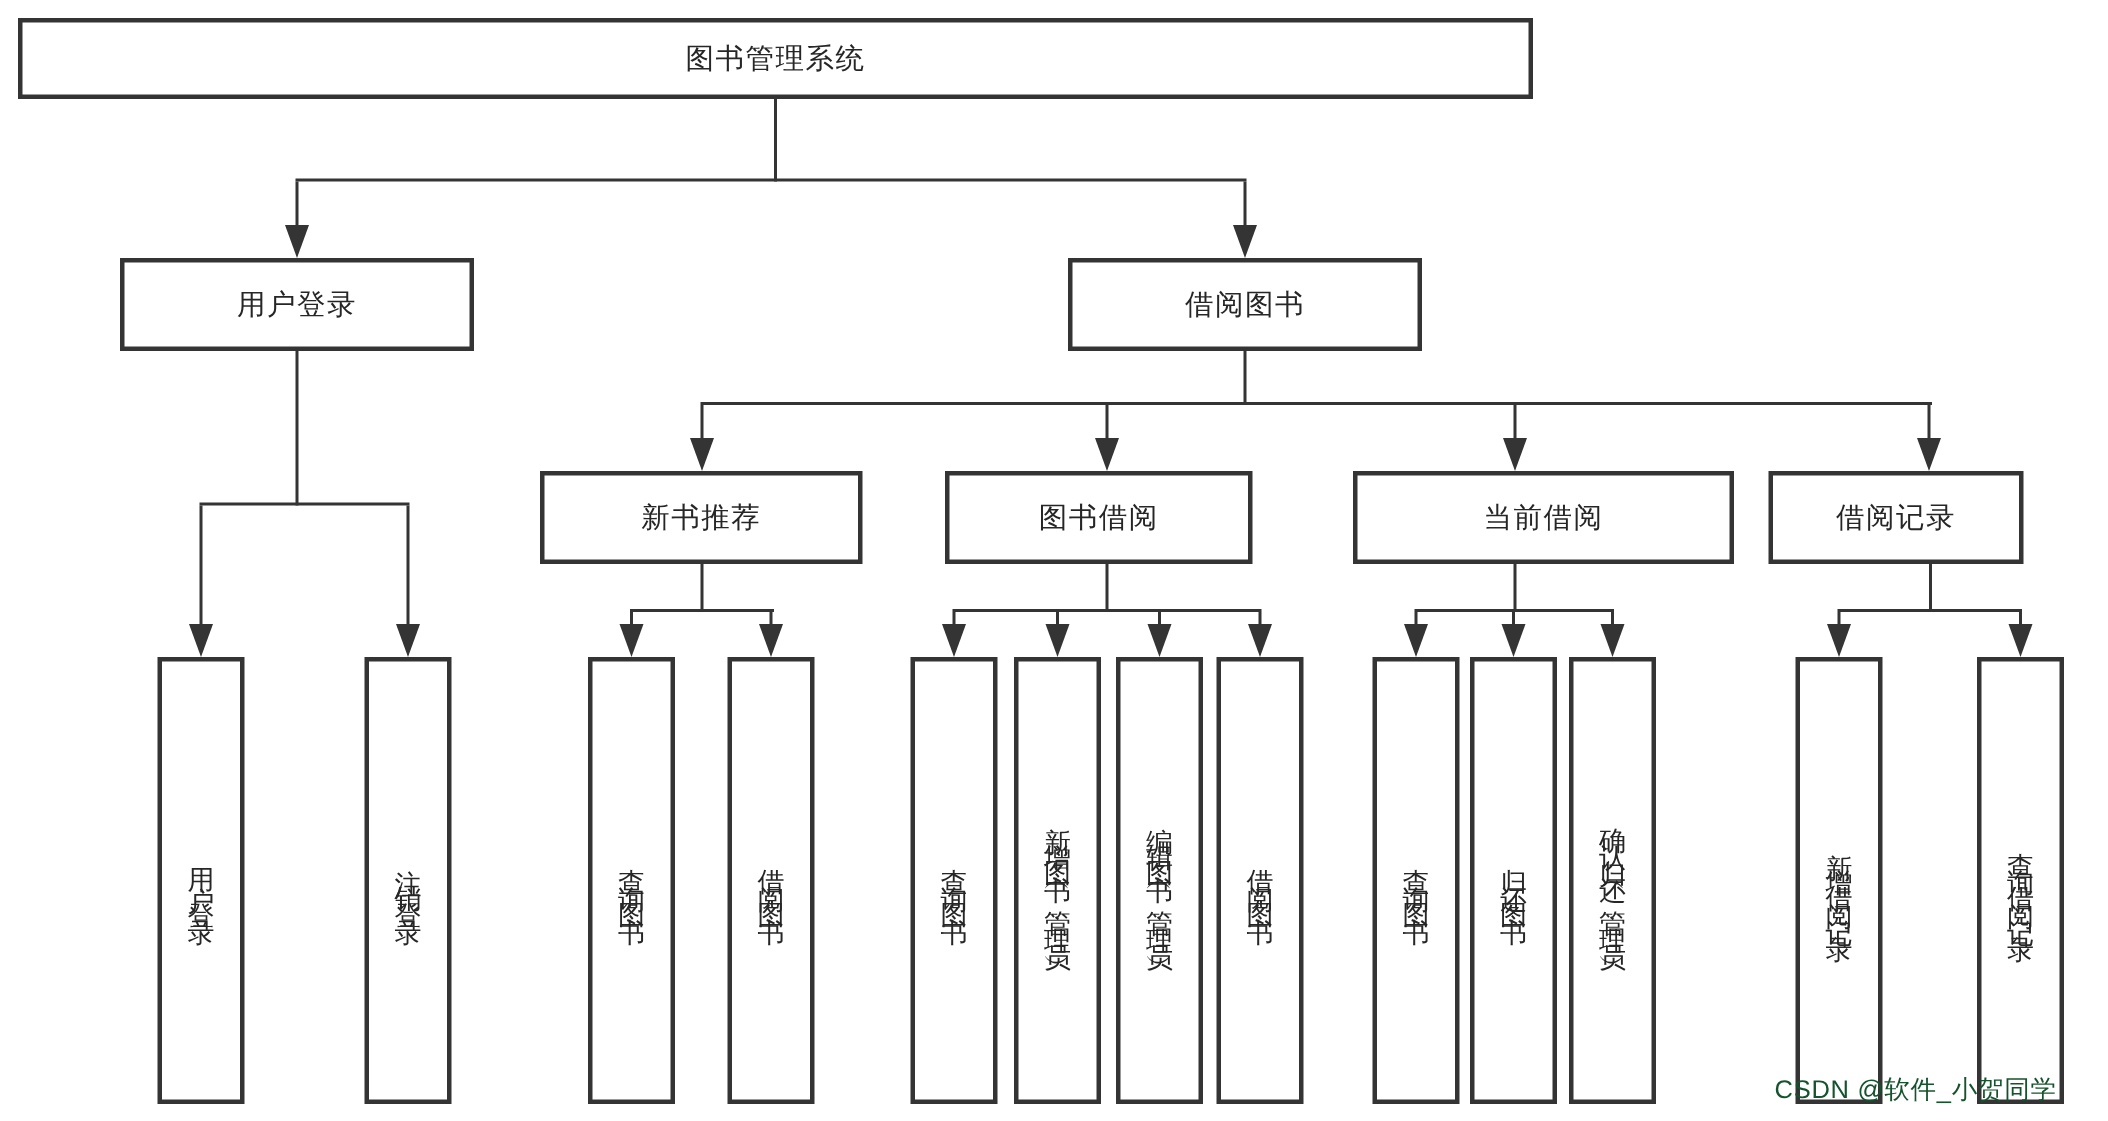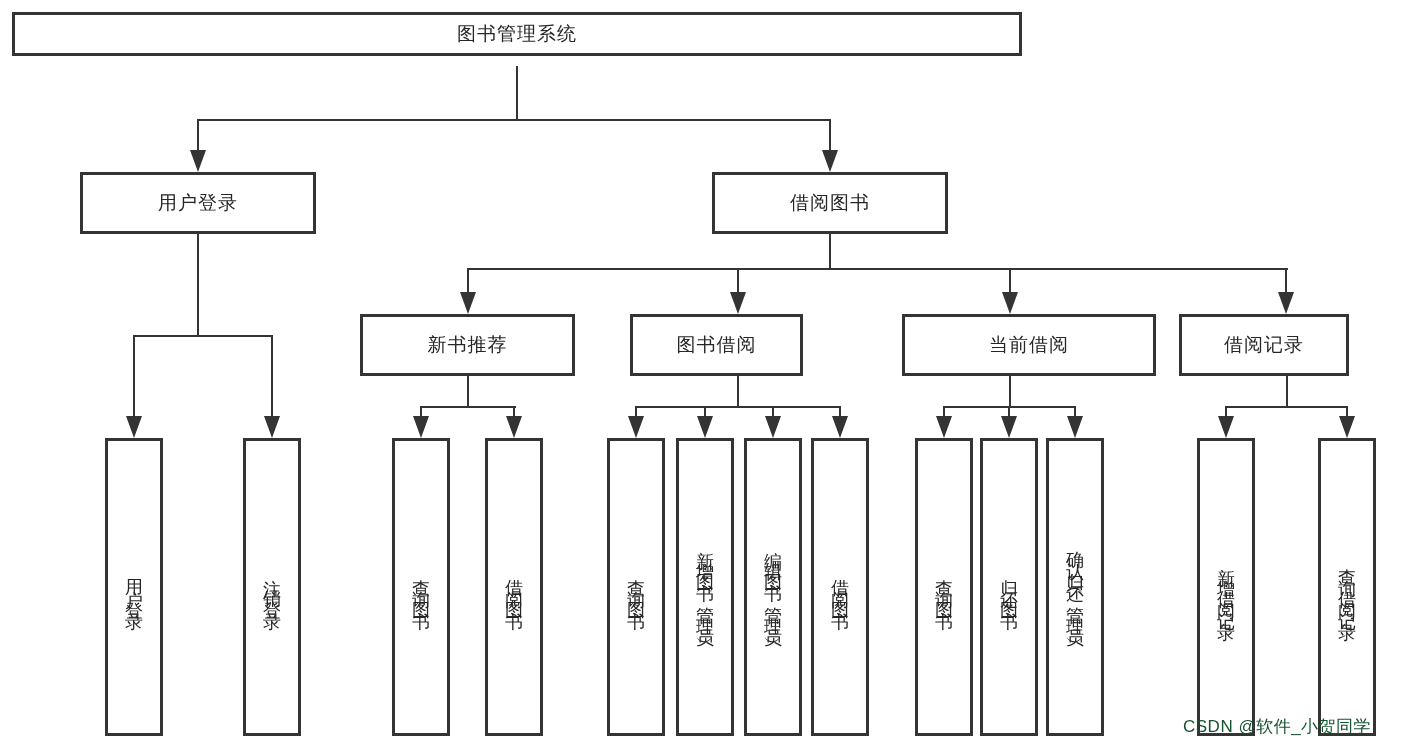--- a/index.html
+++ b/index.html
@@ -51,21 +51,21 @@
     white-space: nowrap;
     z-index: 5;
     letter-spacing: 0.5px;
   }
 </style>
 </head>
 <body>
 
 <div class="canvas">
 
-  <div class="box" style="left:12px; top:12px; width:1010px; height:44px;">图书管理系统</div>
+  <div class="box" style="left:12px; top:12px; width:1010px; height:54px;">图书管理系统</div>
 
   <div class="vl" style="left:516px; top:66px; height:55px;"></div>
   <div class="hl" style="left:197px; top:119px; width:634px;"></div>
   <div class="vl" style="left:197px; top:121px; height:30px;"></div>
   <div class="vl" style="left:829px; top:121px; height:30px;"></div>
   <div class="ar" style="left:190px; top:150px;"></div>
   <div class="ar" style="left:822px; top:150px;"></div>
 
   <div class="box" style="left:80px; top:172px; width:236px; height:62px;">用户登录</div>
   <div class="box" style="left:712px; top:172px; width:236px; height:62px;">借阅图书</div>
@@ -82,21 +82,21 @@
   <div class="vl" style="left:467px; top:270px; height:24px;"></div>
   <div class="vl" style="left:737px; top:270px; height:24px;"></div>
   <div class="vl" style="left:1009px; top:270px; height:24px;"></div>
   <div class="vl" style="left:1285px; top:270px; height:24px;"></div>
   <div class="ar" style="left:460px; top:292px;"></div>
   <div class="ar" style="left:730px; top:292px;"></div>
   <div class="ar" style="left:1002px; top:292px;"></div>
   <div class="ar" style="left:1278px; top:292px;"></div>
 
   <div class="box" style="left:360px; top:314px; width:215px; height:62px;">新书推荐</div>
-  <div class="box" style="left:630px; top:314px; width:173px; height:62px;text-align:right;">图书借阅</div>
+  <div class="box" style="left:630px; top:314px; width:205px; height:62px;text-align:right;">图书借阅</div>
   <div class="box" style="left:902px; top:314px; width:254px; height:62px;">当前借阅</div>
   <div class="box" style="left:1179px; top:314px; width:170px; height:62px;">借阅记录</div>
 
   <div class="vl" style="left:467px; top:376px; height:32px;"></div>
   <div class="hl" style="left:420px; top:406px; width:96px;"></div>
   <div class="vl" style="left:420px; top:408px; height:10px;"></div>
   <div class="vl" style="left:513px; top:408px; height:10px;"></div>
   <div class="ar" style="left:413px; top:416px;"></div>
   <div class="ar" style="left:506px; top:416px;"></div>
 

